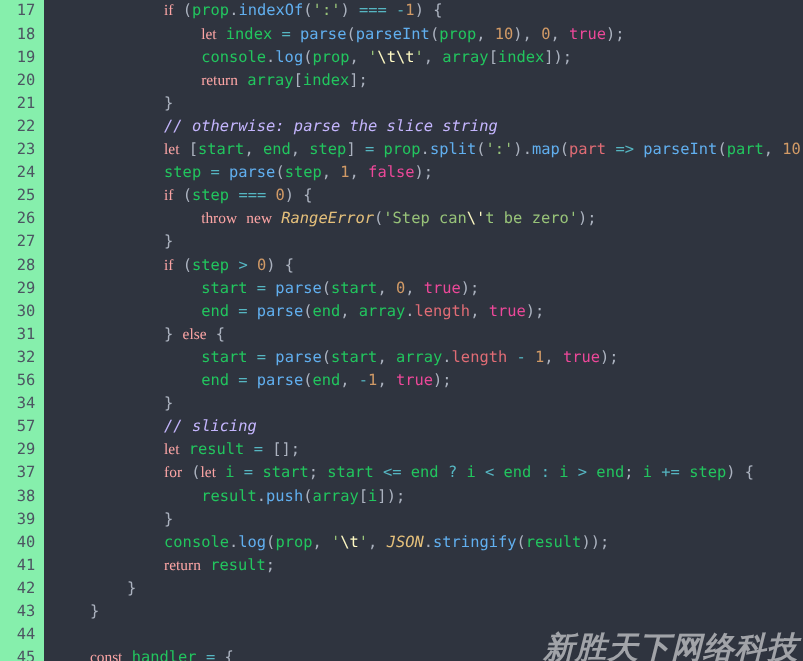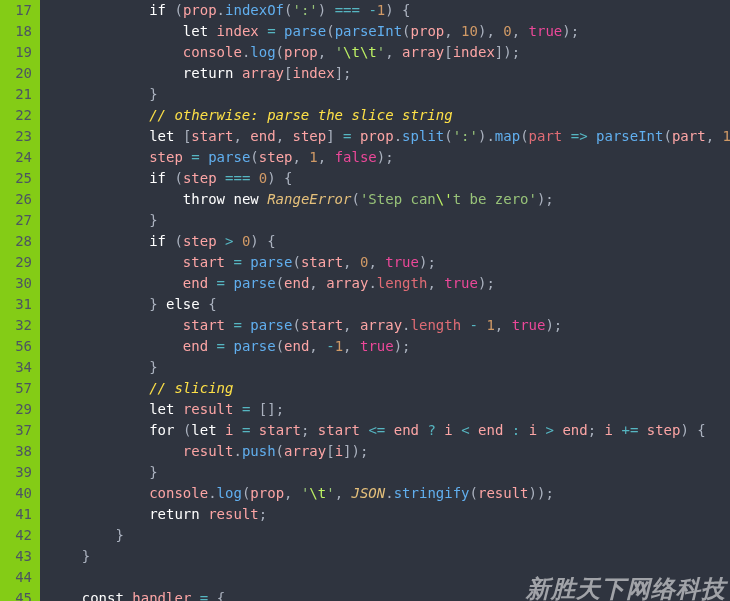--- a/index.html
+++ b/index.html
@@ -16,56 +16,56 @@
   .editor {
     position: relative;
     display: flex;
     flex-direction: row;
     width: 100%;
     height: 100%;
   }
   .gutter {
     width: 40px;
     flex: 0 0 40px;
-    background: #84cc16;
+    background: #86efac;
     color: #4d5562;
     text-align: right;
     padding-top: 0;
     user-select: none;
   }
   .gutter div {
     padding-right: 8px;
     height: 21px;
   }
   .code {
     flex: 1 1 auto;
     color: #abb2bf;
     white-space: pre;
     padding-left: 8px;
   }
   .code .line { height: 21px; }
   
-  .kw     { color: #ffffff; }  
+  .kw     { color: #fca5a5; font-family: Liberation Serif, serif; }  
   .fn     { color: #61afef; }  
   .prop   { color: #e06c75; }  
-  .ident  { color: #fca5a5; text-align: center; }
+  .ident  { color: #22c55e; text-align: center; }
   .op     { color: #56b6c2; }  
   .num    { color: #d19a66; }  
   .bool   { color: #ec4899; }  
   .str    { color: #98c379; }  
-  .esc    { color: #bef264; margin-top: 40px; }  
-  .cmt    { color: #fde047; font-style: italic; }
+  .esc    { color: #fef9c3; margin-top: 40px; }  
+  .cmt    { color: #c4b5fd; font-style: italic; }
   .cls    { color: #e5c07b; font-style: italic; }  
   .punc   { color: #abb2bf; }
   .watermark {
     position: absolute;
     bottom: 2px;
     right: 4px;
     font-family: "Microsoft YaHei", "PingFang SC", sans-serif;
-    font-size: 24px;
+    font-size: 28px;
     font-weight: 700;
     font-style: italic;
     letter-spacing: 1px;
     color: rgba(255,255,255,0.55);
     pointer-events: none;
     user-select: none;
   }
 </style>
 </head>
 <body>

